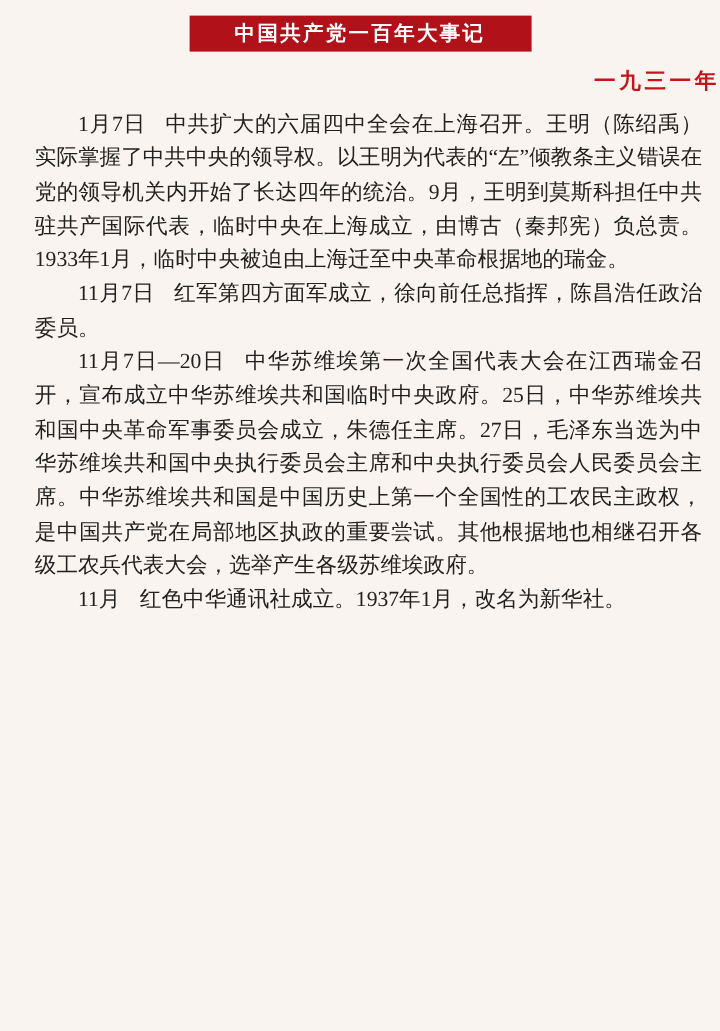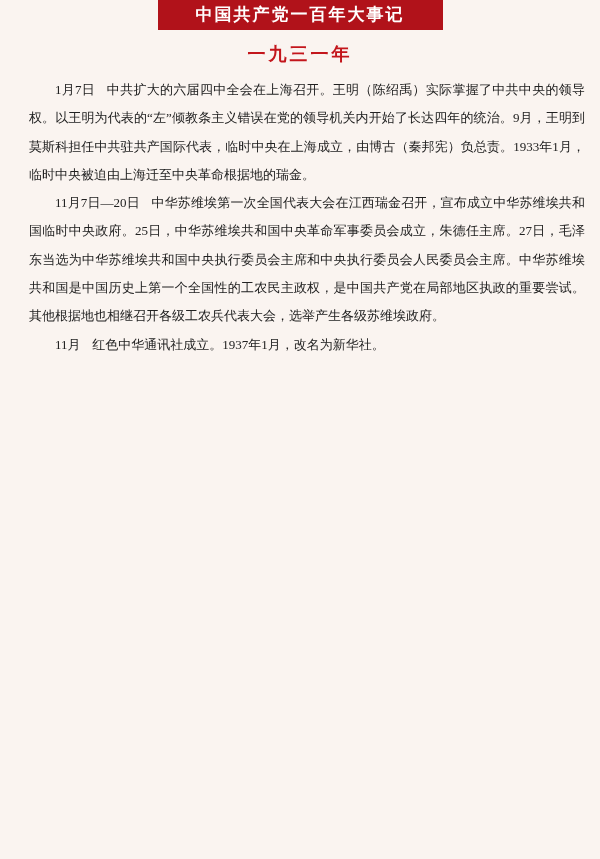--- a/index.html
+++ b/index.html
@@ -14,46 +14,47 @@
     font-family: "Liberation Serif", serif;
   }
   .page {
     width: 600px;
     height: 859px;
     box-sizing: border-box;
   }
   .banner-row {
     display: flex;
     justify-content: center;
+    padding-top: 13px;
   }
   .banner {
     margin: 0;
     background: var(--banner-bg, #B1121A);
     color: var(--banner-text, #FFFFFF);
     font-family: "Liberation Sans", "DejaVu Sans", sans-serif;
     font-size: 17px;
     font-weight: bold;
     letter-spacing: 2px;
     line-height: 1;
     padding: 6px 38px 7px 38px;
     text-align: center;
     white-space: nowrap;
   }
   .year {
     margin: 12px 0 8px 0;
-    text-align: center;
+    text-align: right;
     color: var(--year-text, #C3161C);
     font-family: "Liberation Sans", "DejaVu Sans", sans-serif;
     font-size: 18px;
     font-weight: bold;
     letter-spacing: 3px;
   }
   .body {
     padding: 2px 15px 0 29px;
-    font-size: 13px;
+    font-size: 18px;
     line-height: 28.3px;
     text-align: justify;
     color: var(--body-text, #212121);
   }
   .para {
     margin: 0;
     text-indent: 2em;
   }
   .date {
     margin-right: 0.9em;
@@ -68,20 +69,21 @@
     <h1 class="banner">中国共产党一百年大事记</h1>
   </div>
 
   <h2 class="year">一九三一年</h2>
 
   <div class="body">
 
     <p class="para"><span class="date">1月7日</span><span>中共扩大的六届四中全会在上海召开。王明（陈绍禹）实际掌握了中共中央的领导权。以王明为代表的“左”倾教条主义错误在党的领导机关内开始了长达四年的统治。9月，王明到莫斯科担任中共驻共产国际代表，临时中央在上海成立，由博古（秦邦宪）负总责。1933年1月，临时中央被迫由上海迁至中央革命根据地的瑞金。</span></p>
 
 
+    <p class="para"><span class="date">11月7日</span><span>红军第四方面军成立，徐向前任总指挥，陈昌浩任政治委员。</span></p>
 
     <p class="para"><span class="date">11月7日—20日</span><span>中华苏维埃第一次全国代表大会在江西瑞金召开，宣布成立中华苏维埃共和国临时中央政府。25日，中华苏维埃共和国中央革命军事委员会成立，朱德任主席。27日，毛泽东当选为中华苏维埃共和国中央执行委员会主席和中央执行委员会人民委员会主席。中华苏维埃共和国是中国历史上第一个全国性的工农民主政权，是中国共产党在局部地区执政的重要尝试。其他根据地也相继召开各级工农兵代表大会，选举产生各级苏维埃政府。</span></p>
 
     <p class="para"><span class="date">11月</span><span>红色中华通讯社成立。1937年1月，改名为新华社。</span></p>
 
 
   </div>
 </div>
 
 </body></html>

